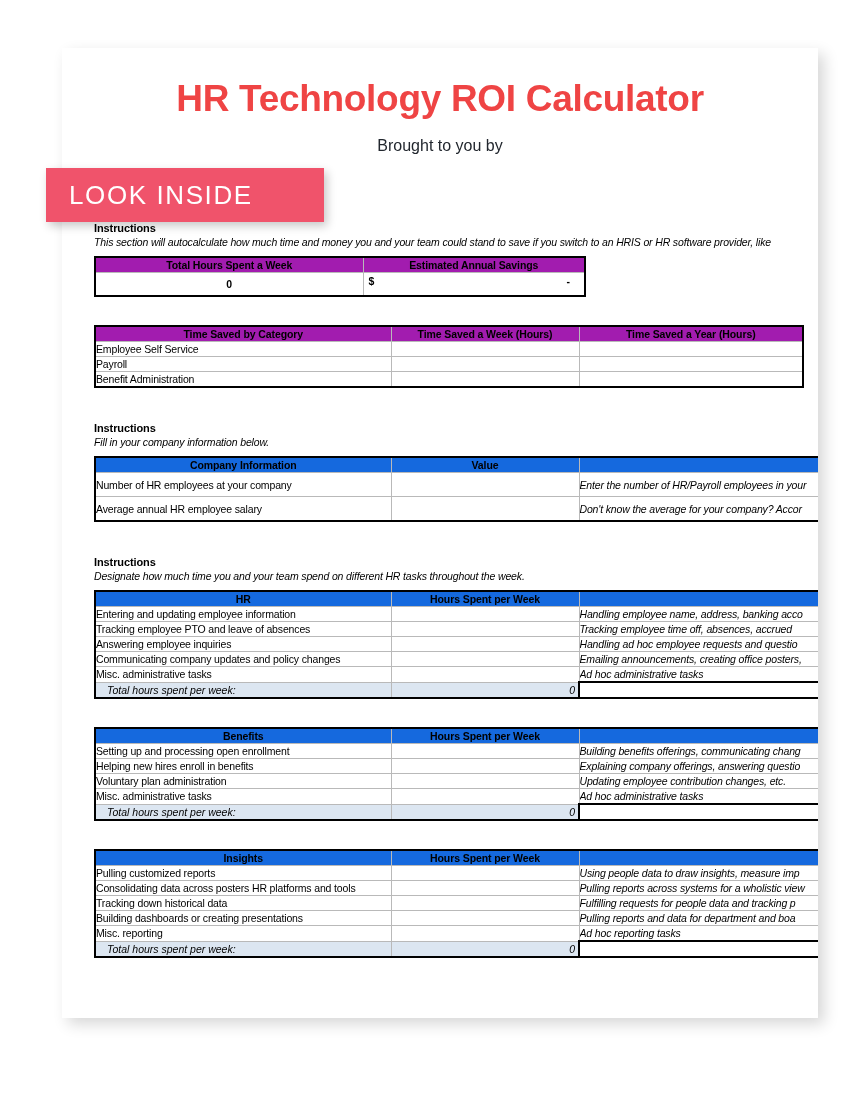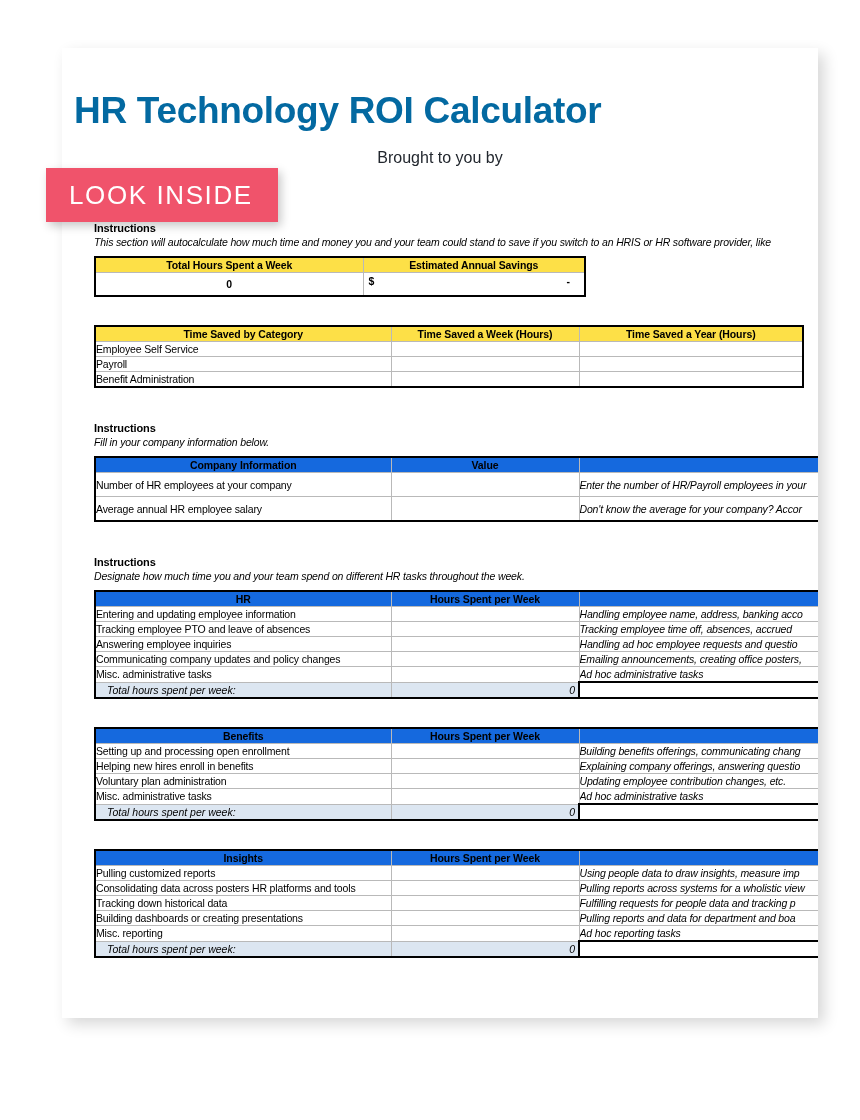--- a/index.html
+++ b/index.html
@@ -30,25 +30,25 @@
   
   #sheet-inner {
     position: absolute;
     left: 0; top: 0;
     width: 1180px;          
     height: 100%;
   }
 
   
   .title {
-    margin: 12px;
+    margin: 0;
     padding: 30px 0 0 0;
     width: 756px;
-    text-align: left;
-    color: #0369a1;
+    text-align: center;
+    color: #ef4444;
     font-size: 37px;
     font-weight: bold;
     letter-spacing: -0.3px;
   }
   .brought {
     width: 756px;
     text-align: center;
     font-size: 16px;
     color: #22272e;
     margin-top: 17px;
@@ -75,21 +75,21 @@
     background: #1877F2;
     border-radius: 60% 10% 60% 10%;
     transform: rotate(18deg);
   }
 
   
   #look-inside {
     position: absolute;
     left: 46px;
     top: 168px;
-    width: 232px;
+    width: 278px;
     height: 54px;
     background: #F0536B;
     color: #ffffff;
     font-size: 26px;
     letter-spacing: 1.6px;
     display: flex;
     align-items: center;
     padding-left: 23px;
     box-sizing: border-box;
     box-shadow: 3px 4px 9px rgba(0,0,0,0.22);
@@ -132,21 +132,21 @@
     border: 1px solid #b9b9b9;
     padding: 0;
     font-size: 10.5px;
     color: #000;
     height: 14px;
     vertical-align: middle;
     overflow: hidden;
     white-space: nowrap;
   }
   .hdr-red th {
-    background: #fde047;
+    background: #a21caf;
     color: #ffffff;
     font-weight: bold;
     text-align: center;
     height: 23px;
     font-size: 11.5px;
     border: 1px solid #F9646E;
     border-bottom: 2px solid #000;
     letter-spacing: -0.1px;
   }
   .hdr-blue th {

